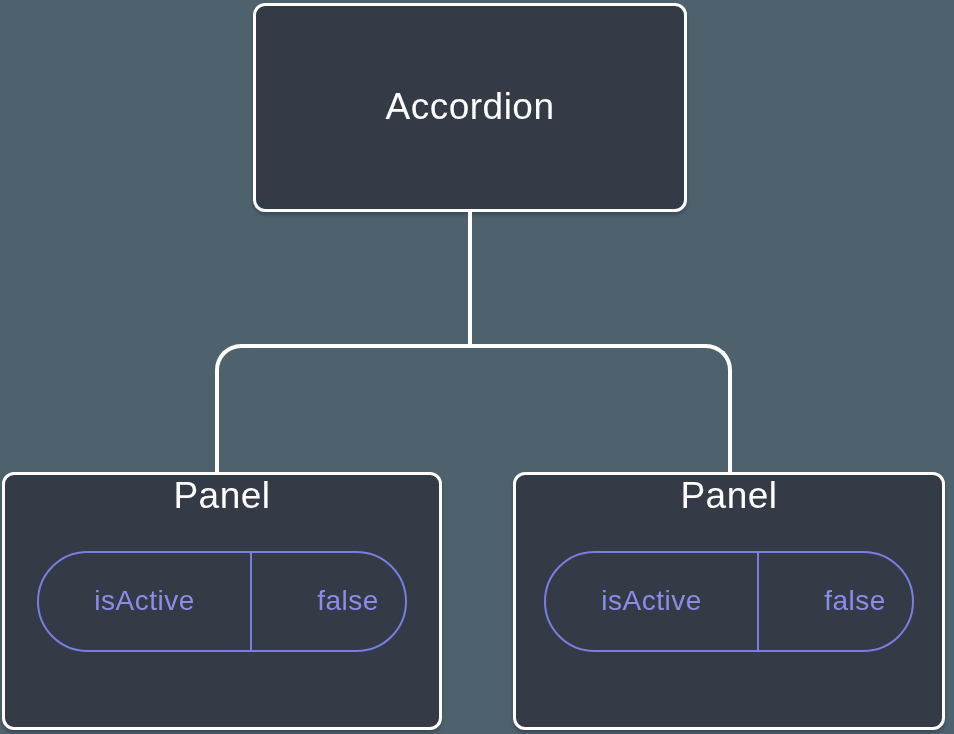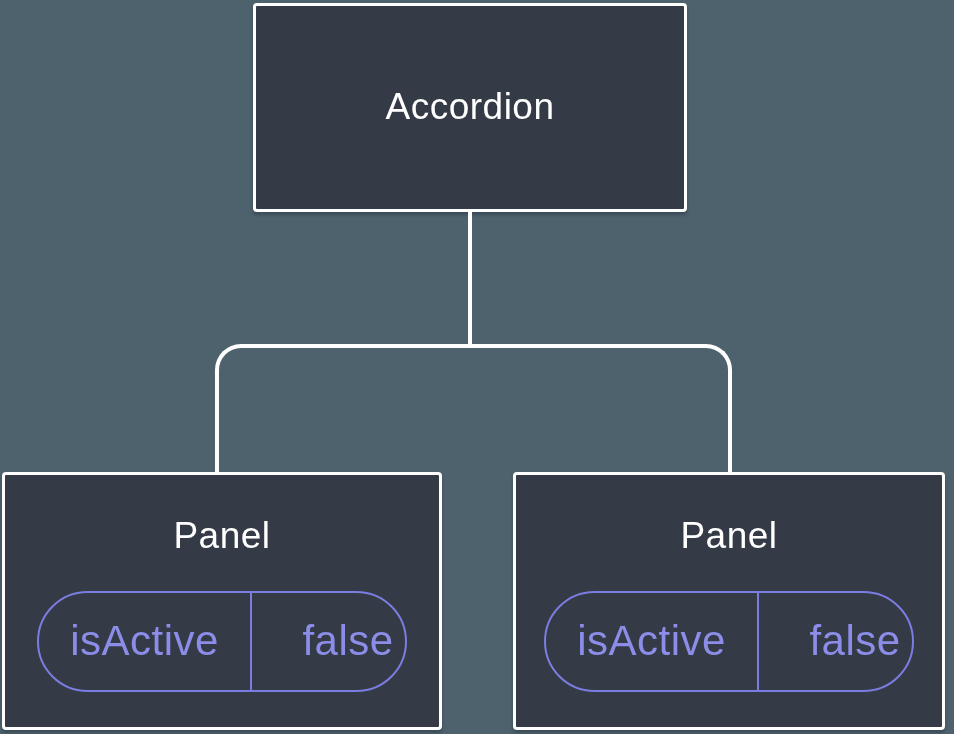--- a/index.html
+++ b/index.html
@@ -18,21 +18,21 @@
     height: 734px;
     position: relative;
     overflow: hidden;
     background: var(--background);
     font-family: "Liberation Sans", sans-serif;
   }
   .node {
     position: absolute;
     background: var(--node-fill);
     border: 3px solid var(--node-border);
-    border-radius: 4px;
+    border-radius: 12px;
     color: var(--title-text);
     box-shadow: 0 3px 3px rgba(30, 36, 48, 0.35);
   }
   .node-title {
     font-size: 37px;
     font-weight: 500;
     letter-spacing: 0.5px;
     line-height: 1.15;
     white-space: nowrap;
   }
@@ -60,30 +60,30 @@
   }
   .panel-node {
     top: 472px;
     height: 258px;
     display: flex;
     flex-direction: column;
     align-items: center;
   }
   #panel-node-left  { left: 2px;   width: 440px; }
   #panel-node-right { left: 513px; width: 432px; }
-  .panel-node .node-title { margin-top: 40px; }
+  .panel-node .node-title { }
   .state-pill {
     margin-top: 33px;
     width: 370px; height: 101px;
     border: 2px solid var(--state-border);
     border-radius: 52px;
     display: flex;
     align-items: stretch;
     color: var(--state-text);
-    font-size: 42px;
+    font-size: 28px;
     letter-spacing: 0.5px;
   }
   .state-name {
     width: 213px;
     border-right: 2px solid var(--state-border);
     display: flex; align-items: center; justify-content: center;
   }
   .state-value {
     flex: 1;
     display: flex; align-items: center; justify-content: center; padding-left: 39px;

